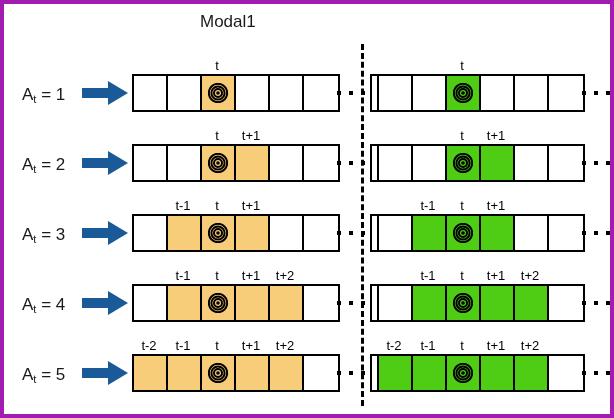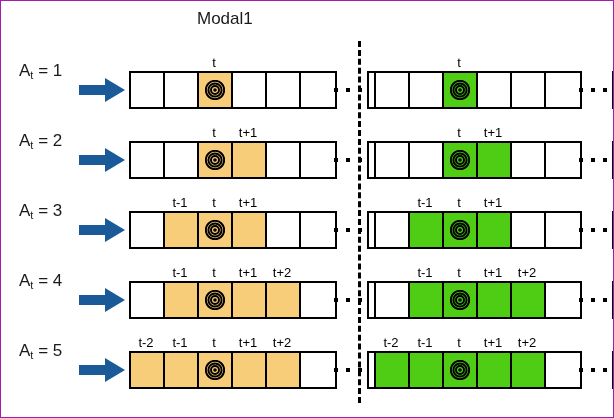--- a/index.html
+++ b/index.html
@@ -5,21 +5,21 @@
   html, body {
     margin: 0;
     padding: 0;
     background: #ffffff;
   }
   #figure {
     position: relative;
     width: 614px;
     height: 418px;
     background: #ffffff;
-    border: 1px solid #a21caf;
+    border: 4px solid #a21caf;
     box-sizing: border-box;
     font-family: "Liberation Sans", sans-serif;
     overflow: hidden;
   }
 
   
   .modal-title {
     position: absolute;
     top: 8px;
     font-size: 17px;
@@ -50,21 +50,21 @@
   .row-0 { top: 48px; }
   .row-1 { top: 118px; }
   .row-2 { top: 188px; }
   .row-3 { top: 258px; }
   .row-4 { top: 328px; }
 
   
   .row-label {
     position: absolute;
     left: 18px;
-    top: 12px;
+    top: 33px;
     font-size: 17px;
     color: #1a1a1a;
     white-space: nowrap;
   }
   .row-label .sub {
     font-size: 11px;
     vertical-align: -3px;
   }
 
   

